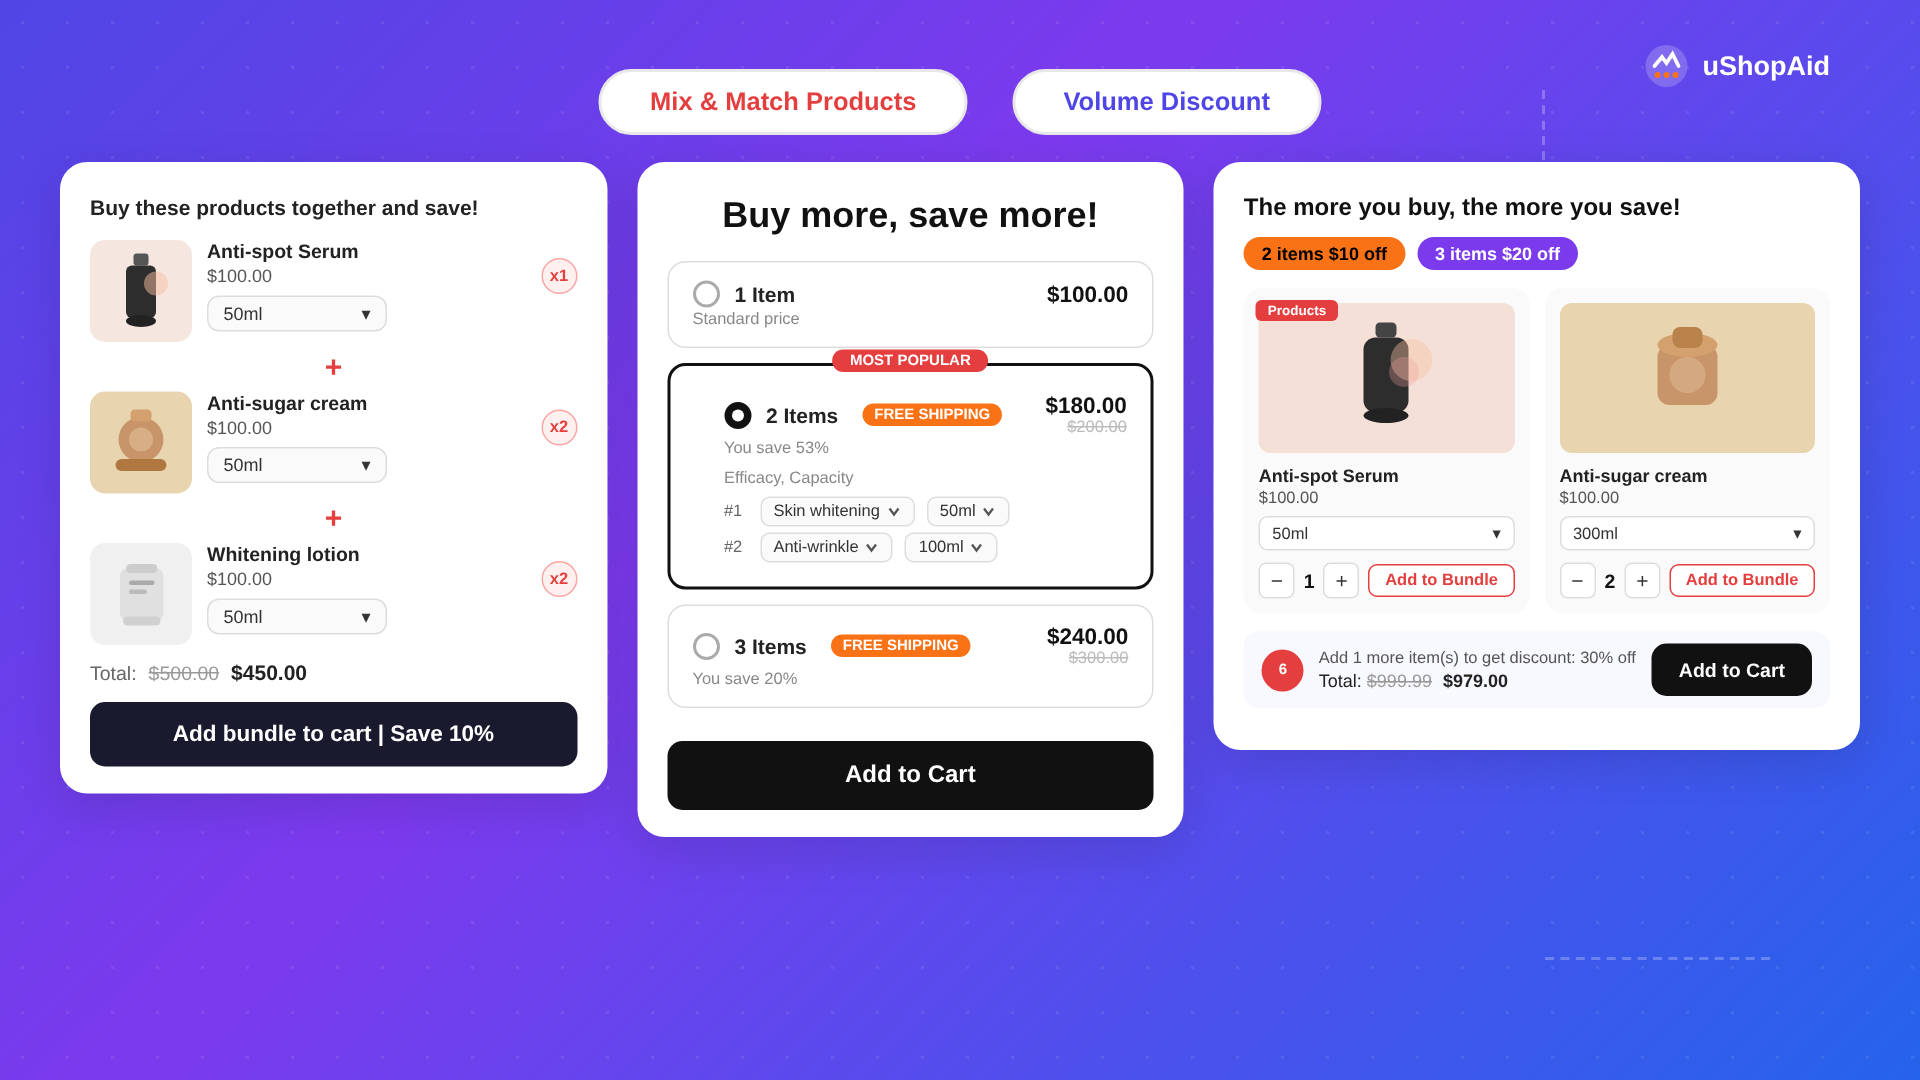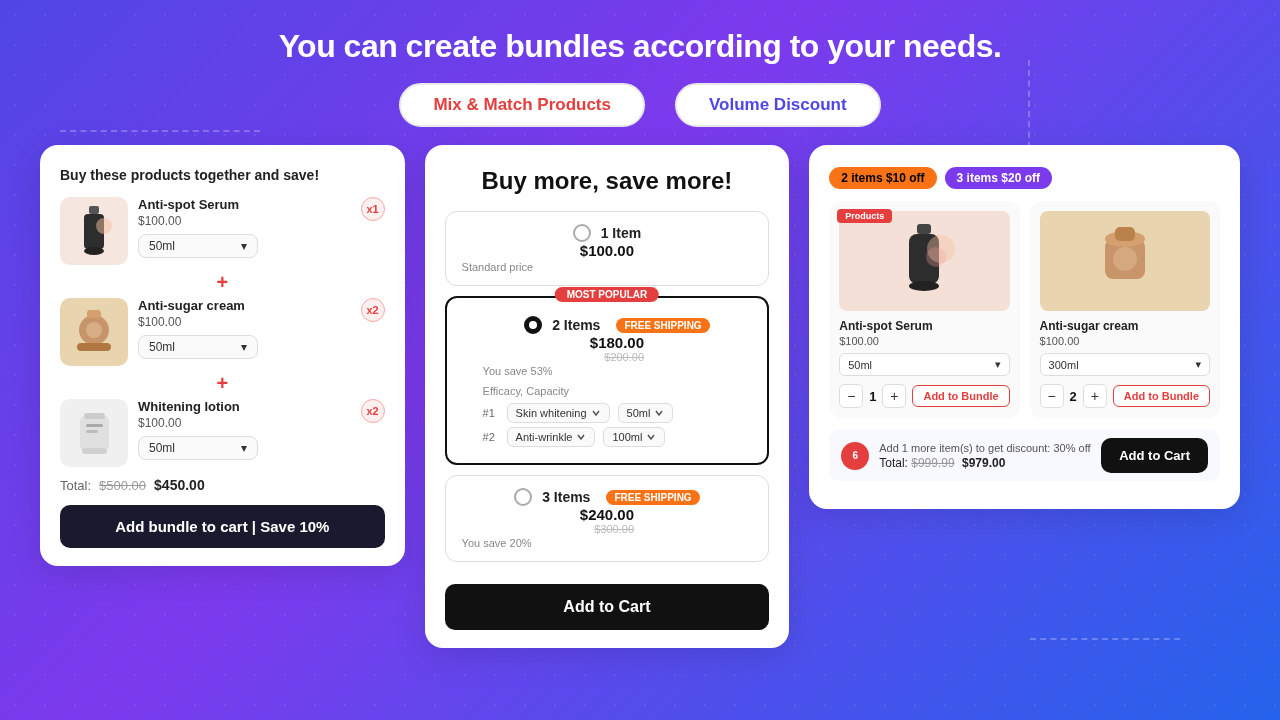--- a/index.html
+++ b/index.html
@@ -121,21 +121,21 @@
       font-size: 28px;
     }
     .product-img.beige { background: #e8d5b0; }
     .product-img.white-bg { background: #f0f0f0; }
     .product-info { flex: 1; }
     .product-name { font-size: 13px; font-weight: 600; color: #222; }
     .product-price { font-size: 12px; color: #555; margin: 2px 0 6px; }
     .qty-badge {
       position: absolute;
       right: 0;
-      top: 0;
+      top: 12px;
       background: #fff0f0;
       color: #e53e3e;
       border-radius: 50%;
       width: 24px;
       height: 24px;
       display: flex;
       align-items: center;
       justify-content: center;
       font-size: 11px;
       font-weight: 700;
@@ -200,21 +200,20 @@
       cursor: pointer;
     }
     .volume-option.selected {
       border: 2px solid #111;
       padding-left: 36px;
     }
     .volume-option-header {
       display: flex;
       align-items: center;
       justify-content: space-between;
-      flex-direction: column;
     }
     .volume-option-left {
       display: flex;
       align-items: center;
       gap: 10px;
     }
     .radio-circle {
       width: 18px;
       height: 18px;
       border-radius: 50%;
@@ -447,21 +446,30 @@
     }
   </style>
 </head>
 <body>
 
 <div class="dashed-line-h" style="top:130px; left:60px;"></div>
 <div class="dashed-line-v" style="top:60px; right:250px;"></div>
 <div class="dashed-line-h" style="bottom:80px; right:100px; width:150px;"></div>
 
 <div class="header">
-  <h1 class="header-title">You can create bundles according to your needs.</h1>
+  <div class="logo">
+    <svg class="logo-icon" viewBox="0 0 32 32" fill="none">
+      <circle cx="16" cy="16" r="14" fill="rgba(255,255,255,0.2)"></circle>
+      <path d="M8 16 L13 10 L16 14 L20 8 L24 16" stroke="#fff" stroke-width="2.5" fill="none" stroke-linecap="round"></path>
+      <circle cx="10" cy="22" r="2" fill="#f97316"></circle>
+      <circle cx="16" cy="22" r="2" fill="#f97316"></circle>
+      <circle cx="22" cy="22" r="2" fill="#f97316"></circle>
+    </svg>
+    <span>uShopAid</span>
+  </div>
 </div>
 
 <div class="tabs-row">
   <button class="tab-btn tab-mix">Mix &amp; Match Products</button>
   <button class="tab-btn tab-volume">Volume Discount</button>
 </div>
 
 <div class="cards-row">
 
   <div class="card card-classic">
@@ -625,20 +633,21 @@
           <div class="option-old-price">$300.00</div>
         </div>
       </div>
       <div class="option-savings">You save 20%</div>
     </div>
 
     <button class="add-to-cart-btn">Add to Cart</button>
   </div>
 
   <div class="card card-mix">
+    <h3 class="card-title">The more you buy, the more you save!</h3>
     <div class="discount-badges">
       <span class="disc-badge disc-badge-orange">2 items $10 off</span>
       <span class="disc-badge disc-badge-purple">3 items $20 off</span>
     </div>
 
     <div class="mix-products-row">
 
       <div class="mix-product">
         <div class="required-badge">Products</div>
         <div class="mix-product-img">

